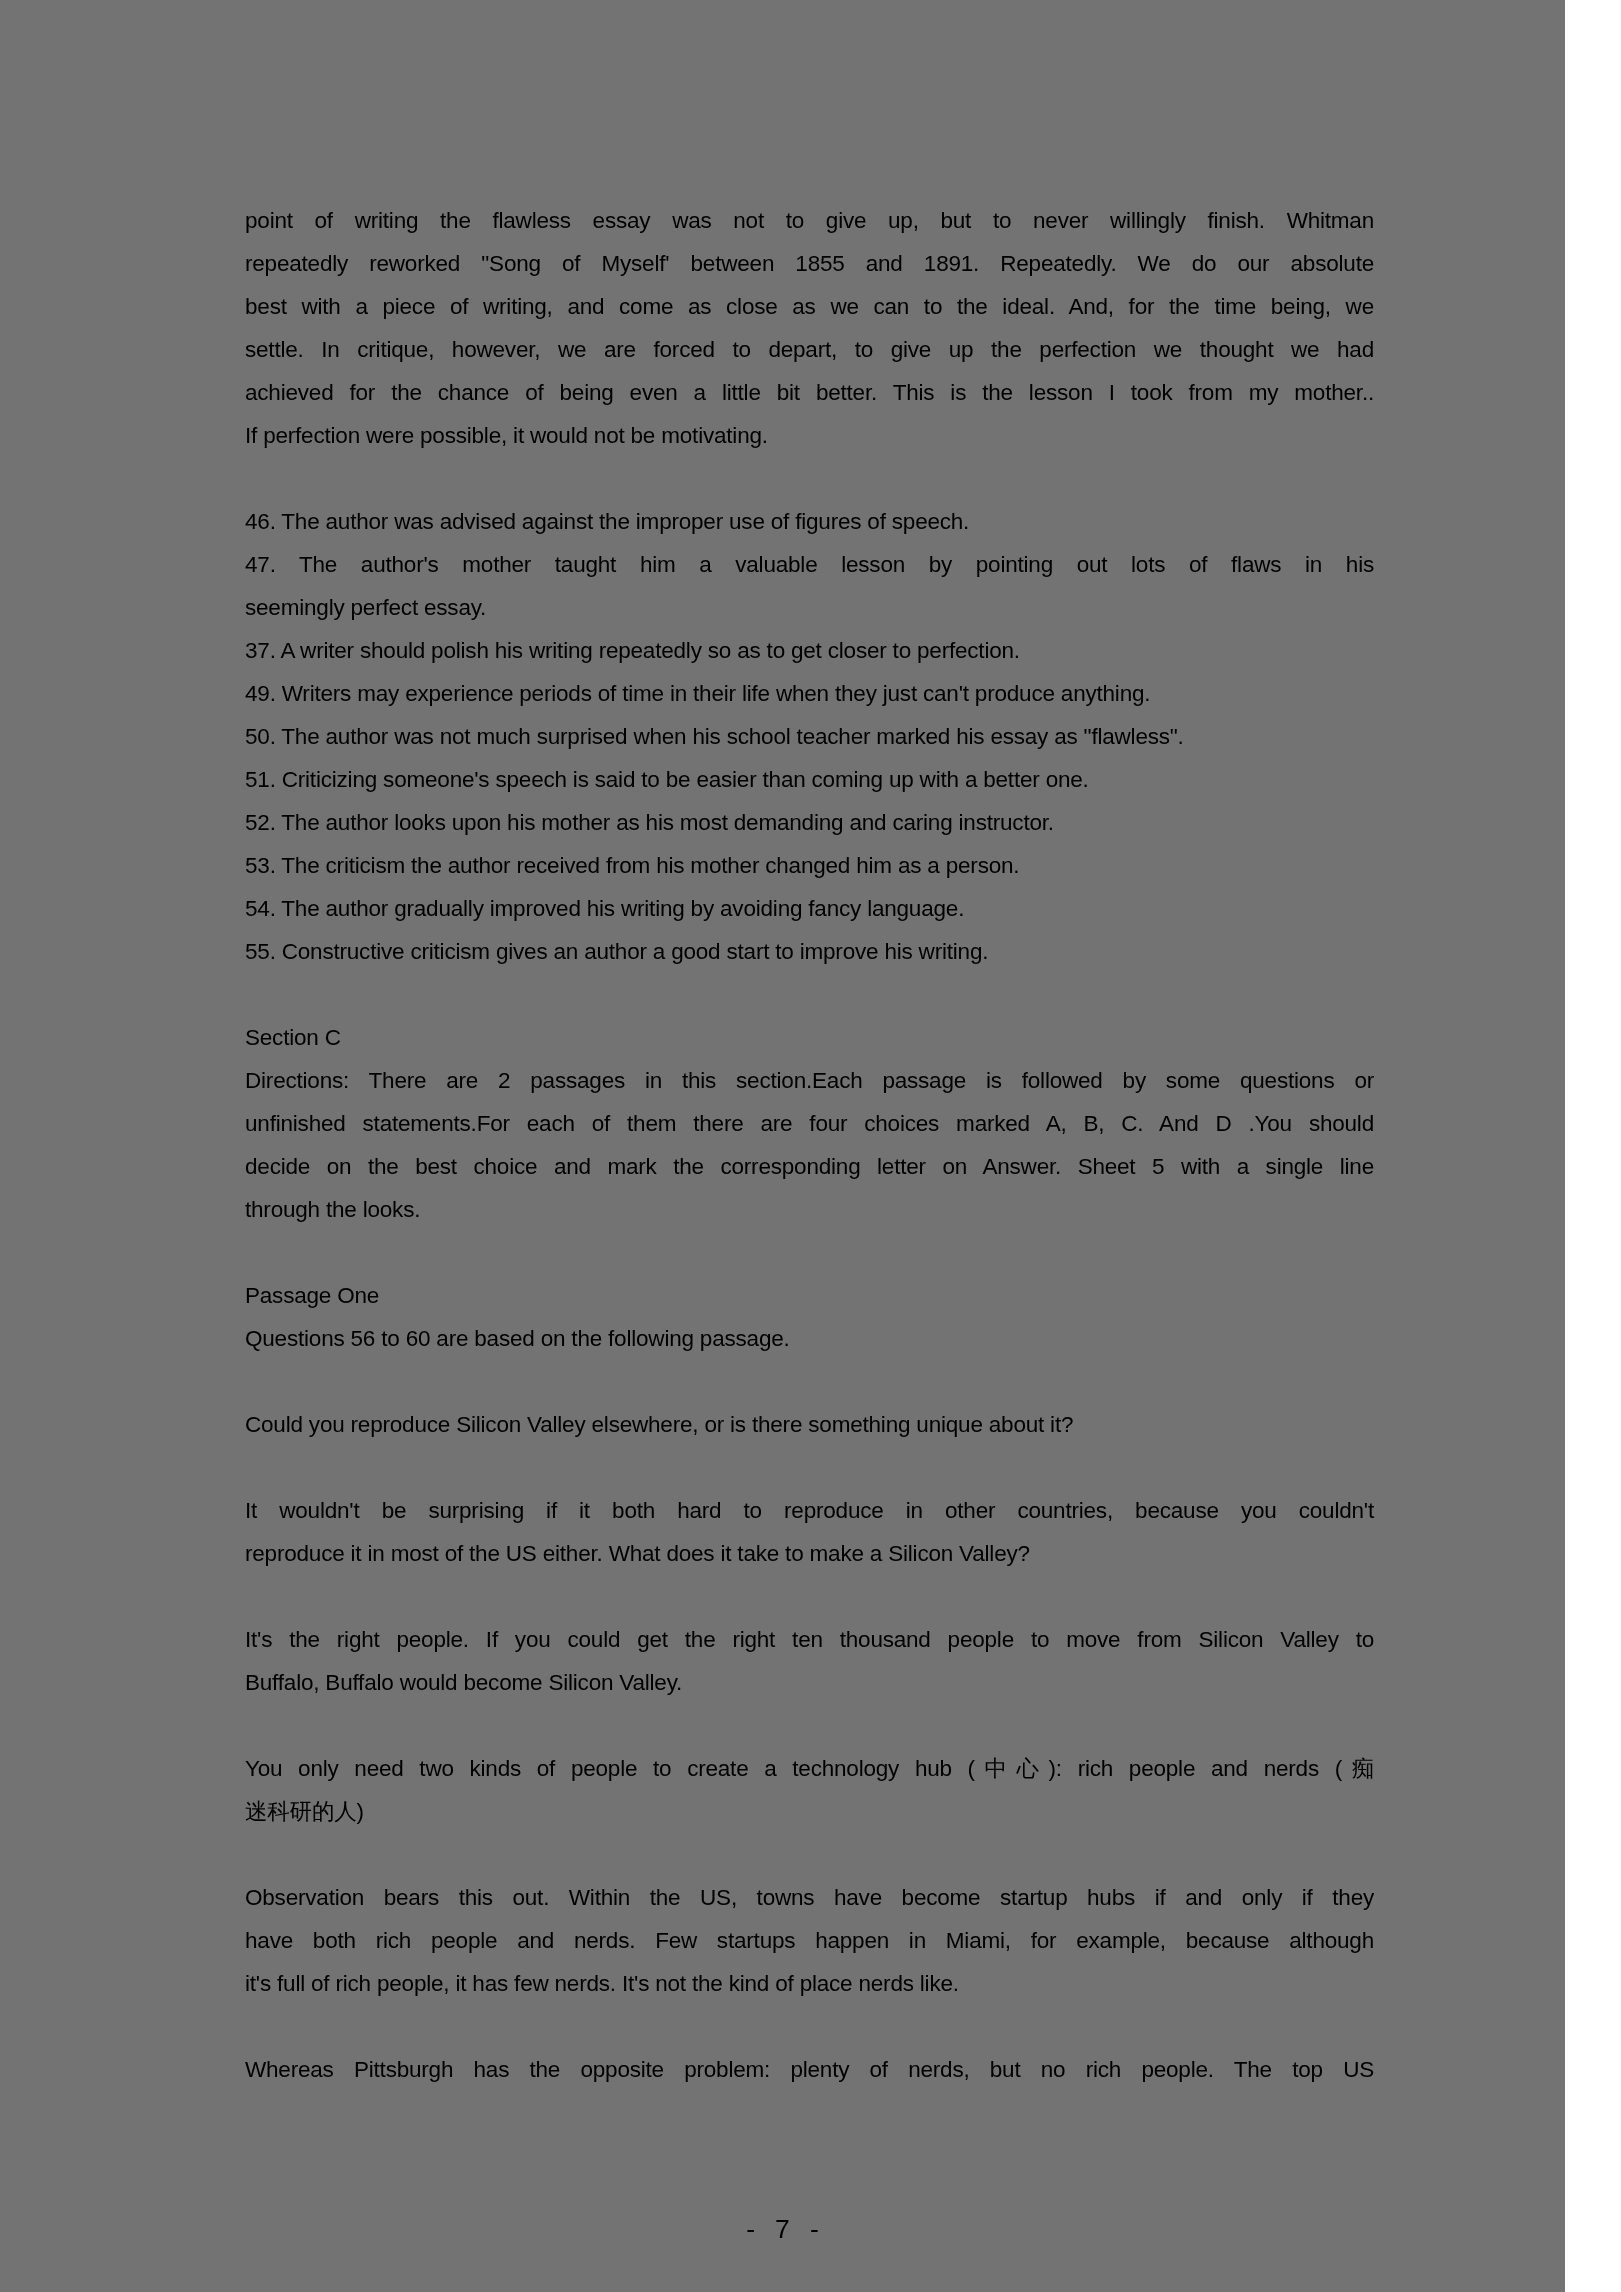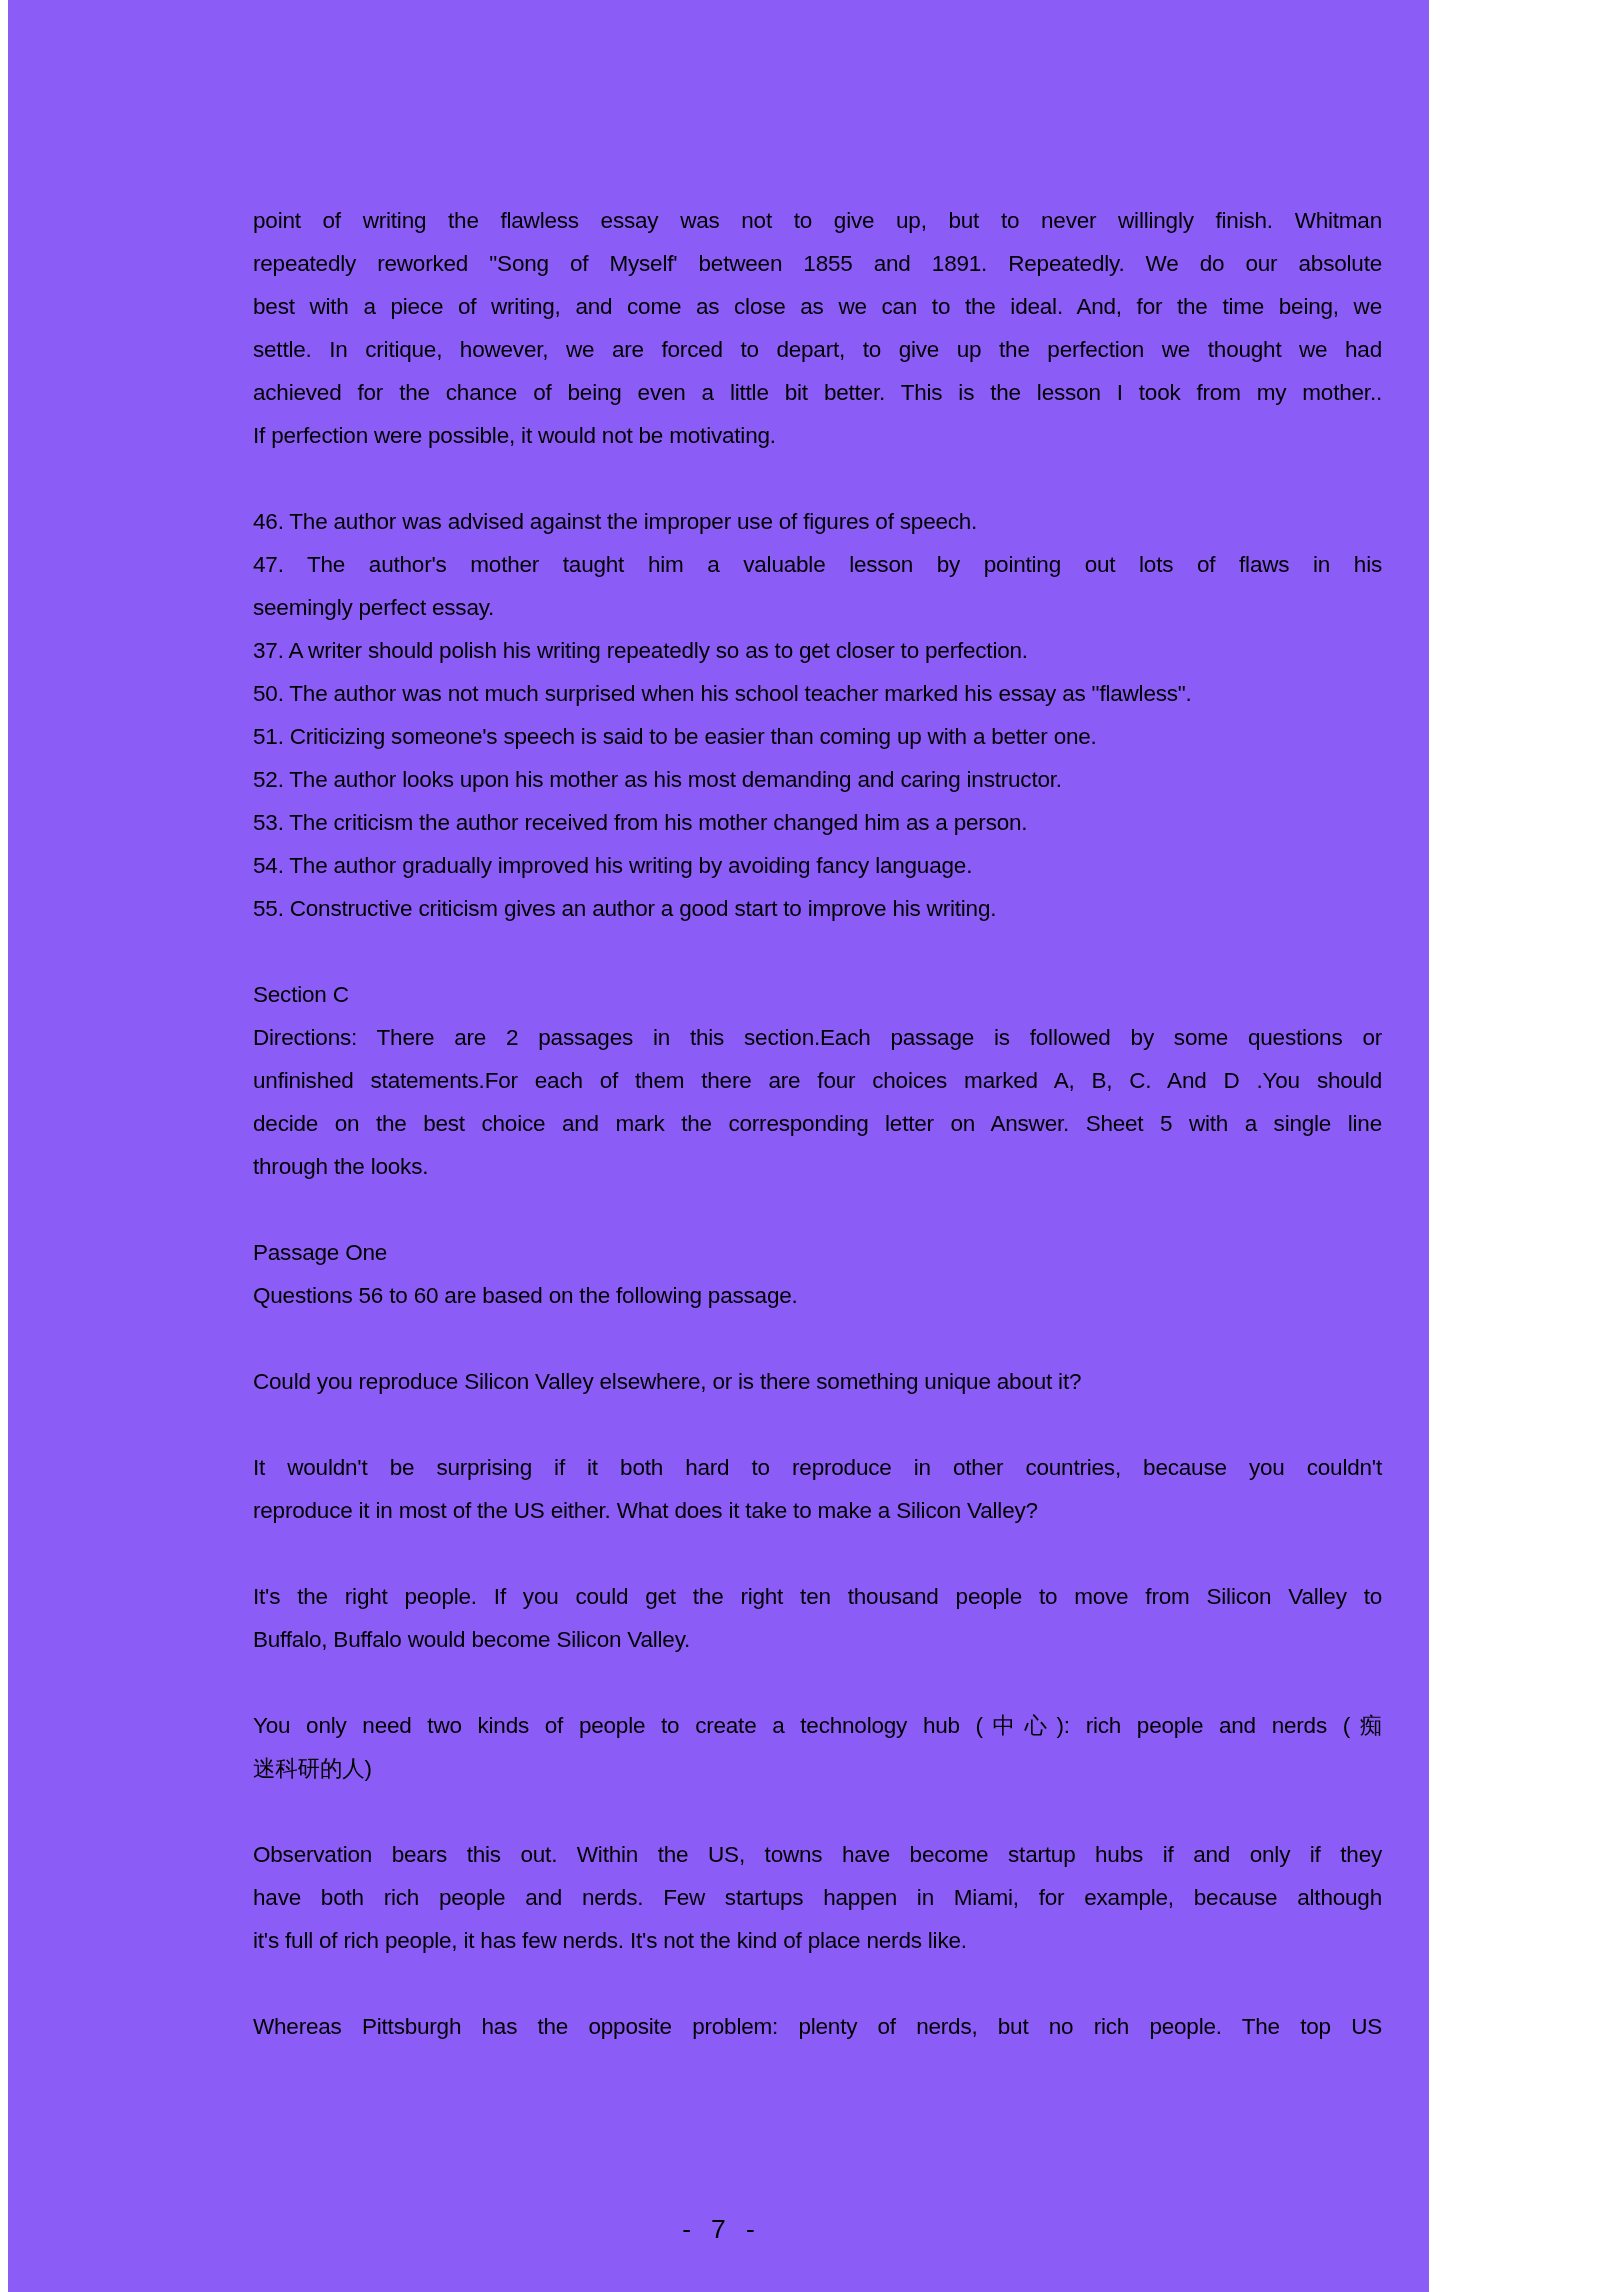--- a/index.html
+++ b/index.html
@@ -2,27 +2,26 @@
 <html><head>
 <meta charset="utf-8">
 <style>
   html, body {
     margin: 0;
     padding: 0;
     background: #ffffff;
   }
   .page {
     position: relative;
-    width: 1421px;
+    width: 1565px;
     height: 2293px;
-    background: #8b5cf6;
+    background: #737373;
     overflow: hidden;
     font-family: "Liberation Sans", "DejaVu Sans", sans-serif;
     color: #000000;
-    margin-left: 8px;
   }
   .content {
     position: absolute;
     left: 245px;
     top: 199px;
     width: 1129px;
   }
   .block { margin: 0; padding: 0; }
   .line {
     font-size: 22.5px;
@@ -73,20 +72,23 @@
       <div class="block blank"></div>
       <div class="block">
         <div class="line">46. The author was advised against the improper use of figures of speech.</div>
       </div>
       <div class="block">
         <div class="line stretch">47. The author's mother taught him a valuable lesson by pointing out lots of flaws in his</div>
         <div class="line">seemingly perfect essay.</div>
       </div>
       <div class="block">
         <div class="line">37. A writer should polish his writing repeatedly so as to get closer to perfection.</div>
+      </div>
+      <div class="block">
+        <div class="line">49. Writers may experience periods of time in their life when they just can't produce anything.</div>
       </div>
       <div class="block">
         <div class="line">50. The author was not much surprised when his school teacher marked his essay as "flawless".</div>
       </div>
       <div class="block">
         <div class="line">51. Criticizing someone's speech is said to be easier than coming up with a better one.</div>
       </div>
       <div class="block">
         <div class="line">52. The author looks upon his mother as his most demanding and caring instructor.</div>
       </div>

